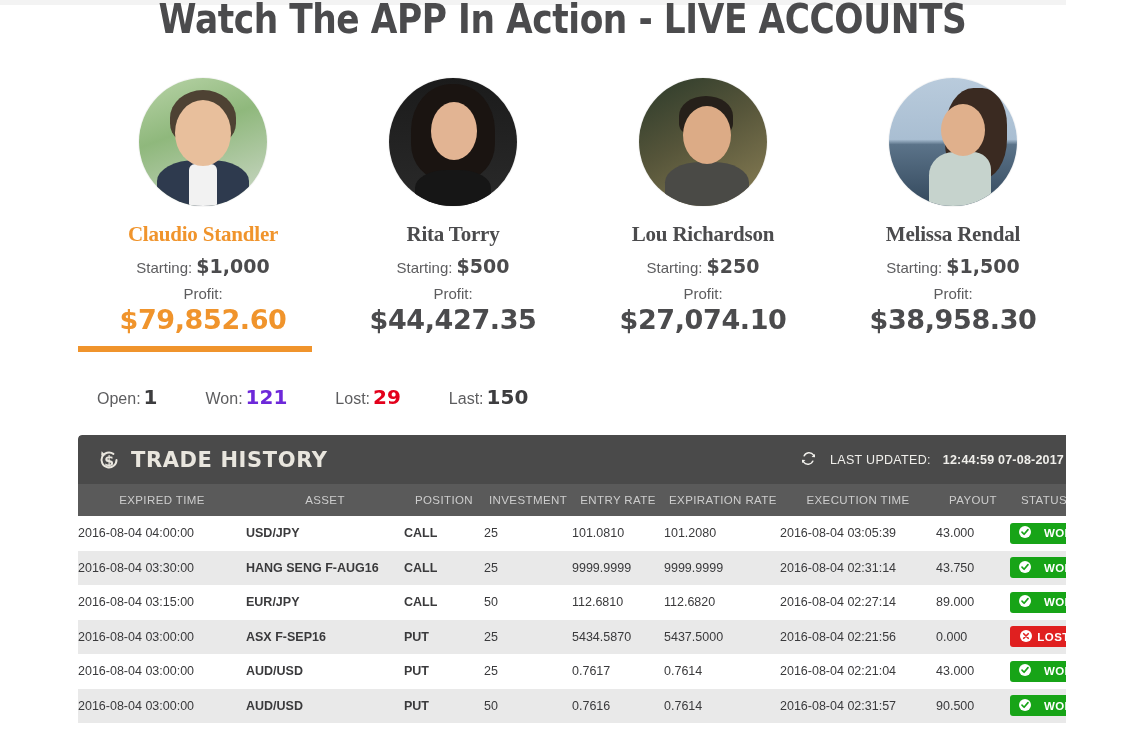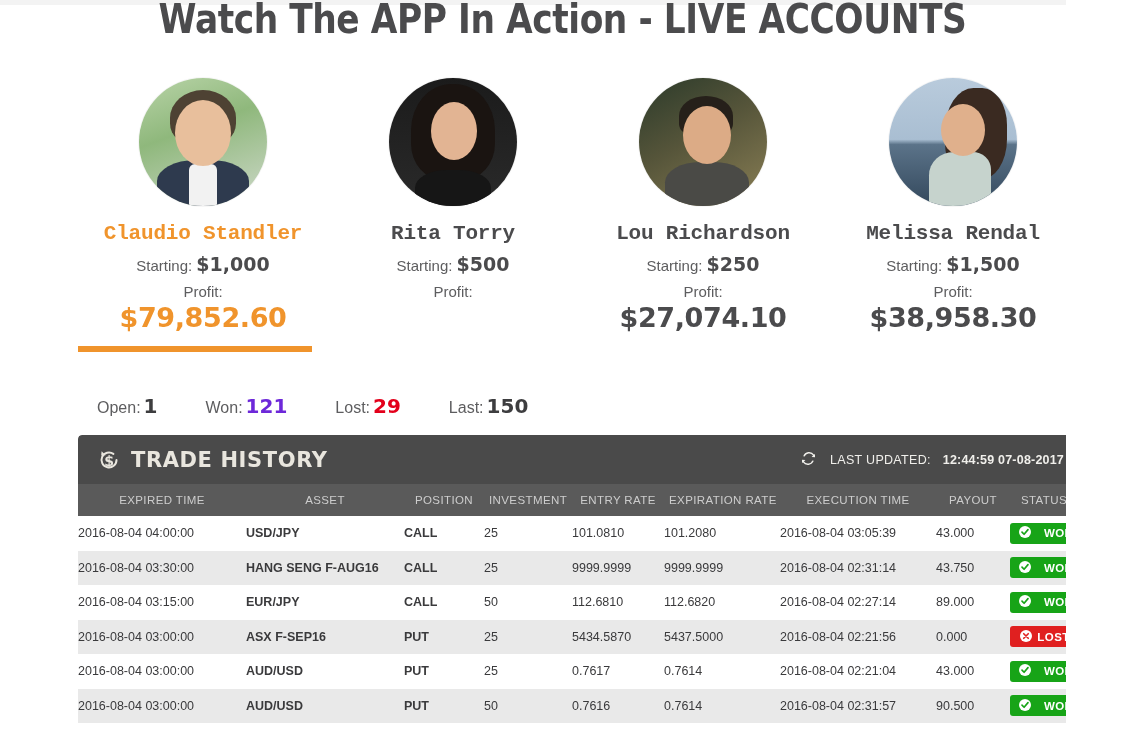--- a/index.html
+++ b/index.html
@@ -76,21 +76,21 @@
   .av3 .hair { position:absolute; left:40px; top:18px; width:54px; height:40px; border-radius:50% 50% 30% 30%; background:#26201a; }
   .av3 .head { left:44px; top:28px; width:48px; height:58px; background:#dcab86; }
   .av3 .body { left:26px; top:84px; width:84px; height:48px; background:#4a4a46; }
   .av4 .sky { background: linear-gradient(180deg,#b9cbdc 0%,#a9bed2 48%,#5b7389 52%,#33485c 100%); }
   .av4 .hair { position:absolute; left:56px; top:10px; width:62px; height:92px; border-radius:46% 40% 44% 40%; background:#3a2a21; }
   .av4 .head { left:52px; top:26px; width:44px; height:52px; background:#e0b08c; }
   .av4 .body { left:40px; top:74px; width:62px; height:58px; background:#c6d3cd; border-radius:40% 30% 0 0; }
 
   .trader-name {
     margin-top: 16px;
-    font-family: Liberation Mono, monospace;
+    font-family: Liberation Serif, serif;
     font-size: 21px;
     font-weight: bold;
     color: #4b4b4d;
     letter-spacing: -0.2px;
   }
   .trader.active .trader-name { color: #f0942c; }
   .trader-line {
     margin-top: 8px;
     font-size: 15px;
     color: #5d5d5f;
@@ -118,21 +118,21 @@
   .active-bar {
     position: absolute;
     left: 0; top: 268px;
     width: 234px; height: 6px;
     background: #f0942c;
   }
 
   
   .stats {
     position: absolute;
-    top: 394px; left: 97px;
+    top: 385px; left: 97px;
     display: flex;
     align-items: baseline;
   }
   .stat { margin-right: 48px; font-size: 16px; color: #5d5d5f; white-space: nowrap; }
   .stat b {
     font-family: "DejaVu Sans", sans-serif;
     font-size: 20px;
     font-weight: bold;
     margin-left: 3px;
   }
@@ -263,20 +263,21 @@
       <div class="trader">
         <div class="avatar av2">
           <div class="sky"></div>
           <div class="hair"></div>
           <div class="body"></div>
           <div class="head"></div>
         </div>
         <div class="trader-name">Rita Torry</div>
         <div class="trader-line"><span>Starting:</span> <b>$500</b></div>
         <div class="profit-label">Profit:</div>
+        <div class="profit-value">$44,427.35</div>
       </div>
       <div class="trader">
         <div class="avatar av3">
           <div class="sky"></div>
           <div class="body"></div>
           <div class="hair"></div>
           <div class="head"></div>
         </div>
         <div class="trader-name">Lou Richardson</div>
         <div class="trader-line"><span>Starting:</span> <b>$250</b></div>

